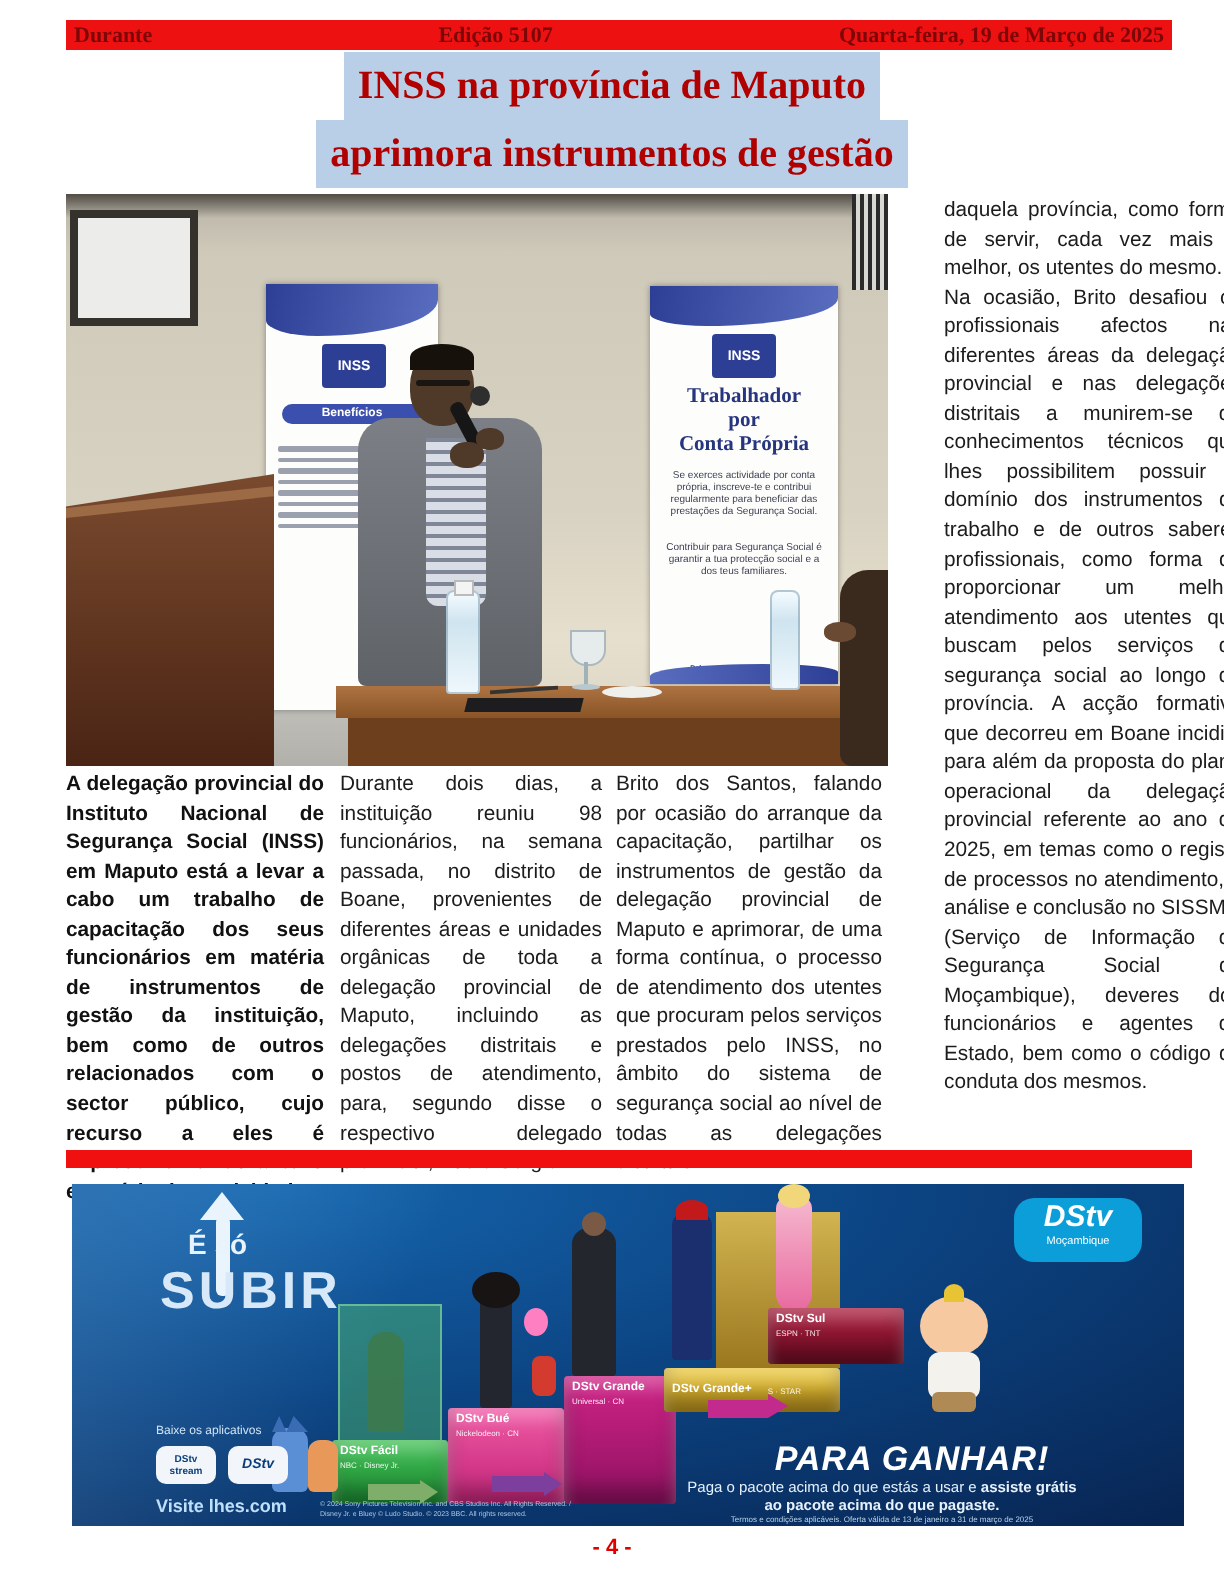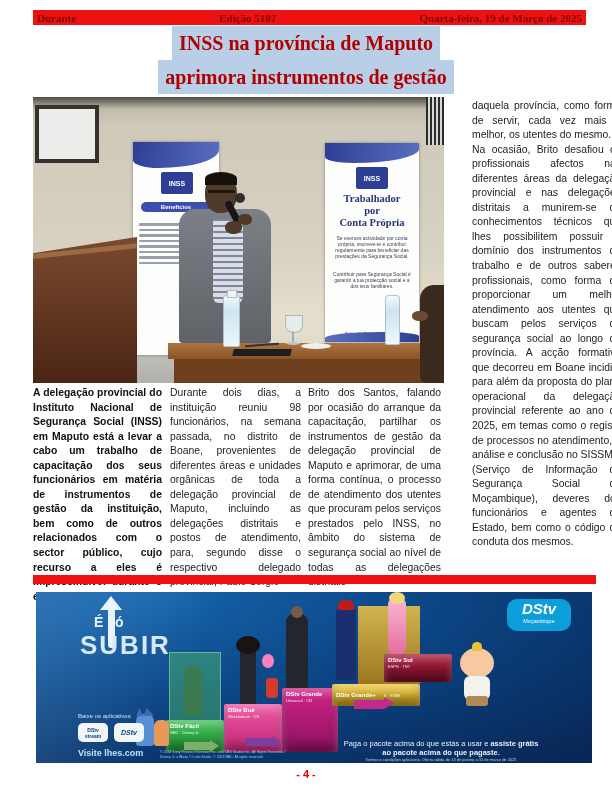--- a/index.html
+++ b/index.html
@@ -185,20 +185,21 @@
     <div style="font-weight:bold;font-style:italic;font-size:15px;color:#fff;line-height:20px;">DStv</div>
     <div style="font-size:5.5px;color:#fff;line-height:5px;">Moçambique</div>
   </div>
 
   <div class="abs" style="left:42px;top:121px;font-size:6px;color:#cfe3f5;">Baixe os aplicativos</div>
   <div class="abs prelines" style="left:42px;top:131px;width:30px;height:19px;background:#f2f6fa;border-radius:5px;font-size:5px;line-height:6px;font-weight:bold;color:#0b3e79;text-align:center;padding-top:4px;box-sizing:border-box;">DStv
 stream</div>
   <div class="abs" style="left:78px;top:131px;width:30px;height:19px;background:#f2f6fa;border-radius:5px;font-size:7px;line-height:19px;font-weight:bold;font-style:italic;color:#0b3e79;text-align:center;">DStv</div>
   <div class="abs" style="left:42px;top:156px;font-size:9px;font-weight:bold;color:#bfe0fb;">Visite lhes.com</div>
 
+  <div class="abs" style="left:300px;top:128px;width:240px;text-align:center;font-size:17px;font-weight:bold;font-style:italic;color:#ffffff;letter-spacing:.5px;">PARA GANHAR!</div>
   <div class="abs" style="left:260px;top:156px;width:290px;text-align:center;font-size:7.5px;font-weight:bold;color:#e6f1fb;">ao pacote acima do que pagaste.</div>
   <div class="abs" style="left:260px;top:147px;width:290px;text-align:center;font-size:7.5px;color:#e6f1fb;">
     <span>Paga o pacote acima do que estás a usar e </span><b>assiste grátis</b>
   </div>
   <div class="abs" style="left:260px;top:165px;width:290px;text-align:center;font-size:4px;color:#bcd4ea;">Termos e condições aplicáveis. Oferta válida de 13 de janeiro a 31 de março de 2025</div>
   <div class="abs" style="left:124px;top:158px;width:130px;font-size:3.5px;line-height:4.5px;color:#aac6e0;">© 2024 Sony Pictures Television Inc. and CBS Studios Inc. All Rights Reserved. / Disney Jr. e Bluey © Ludo Studio. © 2023 BBC. All rights reserved.</div>
 </div>
 
 <div class="abs pagenum">- 4 -</div>
 

